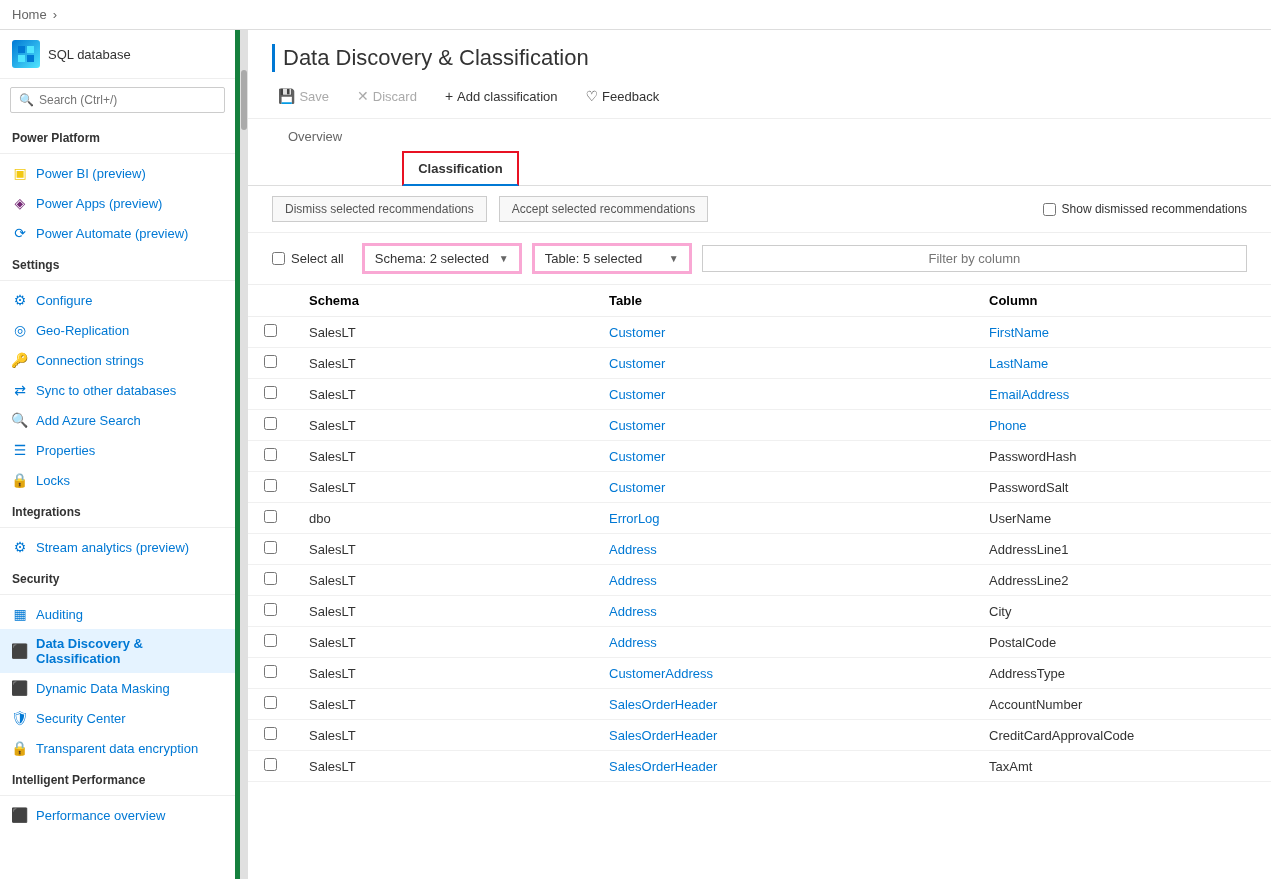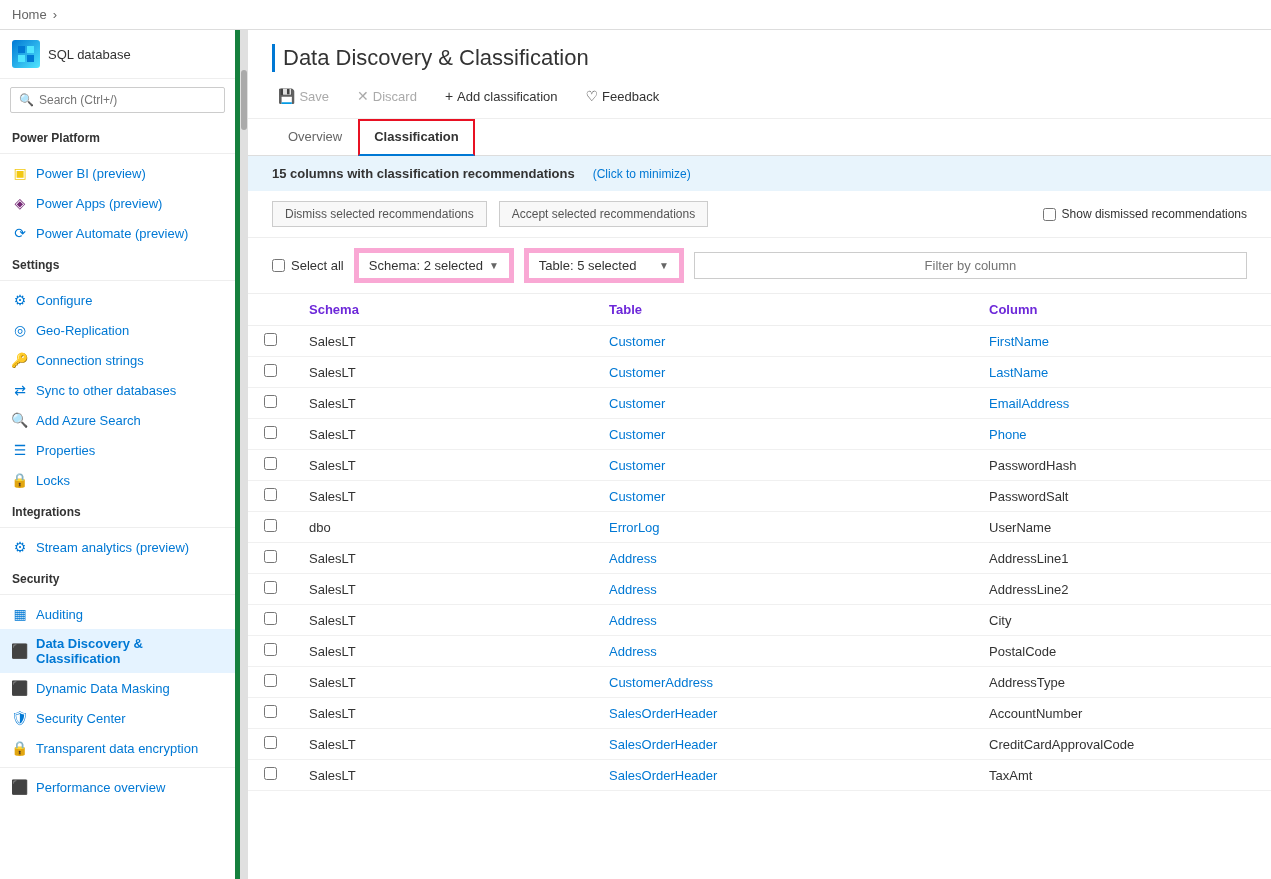--- a/index.html
+++ b/index.html
@@ -36,48 +36,48 @@
     
     .page-header { padding: 14px 24px 10px; border-bottom: 1px solid #eee; }
     .page-title { font-size: 22px; font-weight: 300; color: #333; display: flex; align-items: center; gap: 8px; margin-bottom: 12px; }
     .page-title .title-bar { width: 3px; height: 28px; background: #0078d4; display: inline-block; }
     .toolbar { display: flex; align-items: center; gap: 16px; }
     .toolbar-btn { display: flex; align-items: center; gap: 4px; color: #333; cursor: pointer; font-size: 13px; padding: 4px 6px; border: none; background: transparent; }
     .toolbar-btn.disabled { color: #aaa; cursor: default; }
     .toolbar-btn .btn-icon { font-size: 14px; }
 
     
-    .tabs { display: flex; border-bottom: 1px solid #ddd; padding: 0 24px; background: #fff; }
+    .tabs { display: flex; border-bottom: 1px solid #ddd; padding: 0 24px; background: #fff; gap: 44px; }
     .tab { padding: 10px 16px; cursor: pointer; font-size: 13px; color: #666; border-bottom: 2px solid transparent; margin-bottom: -1px; }
     .tab.active { color: #333; font-weight: 600; border-bottom: 2px solid #0078d4; }
-    .tab.active.highlighted { border: 2px solid #e81123; border-bottom: 2px solid #0078d4; padding: 8px 14px; }
+    .tab.active.highlighted { border: 2px solid #e81123; border-bottom: 2px solid #0078d4; padding: 8px 14px; margin-top: 32px; }
 
     
     .main-content { flex: 1; overflow-y: auto; padding: 0; }
 
     
     .recommendations-banner { background: #e8f4fc; padding: 10px 24px; display: flex; align-items: center; gap: 12px; }
     .recommendations-text { font-size: 13px; color: #333; font-weight: 600; }
     .recommendations-link { color: #0078d4; cursor: pointer; font-size: 12px; margin-left: 6px; }
 
     
     .recommendations-actions { padding: 10px 24px; display: flex; align-items: center; gap: 12px; border-bottom: 1px solid #eee; }
     .action-btn { padding: 5px 12px; border: 1px solid #ccc; background: #f8f8f8; color: #555; cursor: pointer; font-size: 12px; }
     .checkbox-label { display: flex; align-items: center; gap: 6px; font-size: 12px; color: #333; margin-left: auto; cursor: pointer; }
 
     
     .filter-row { padding: 10px 24px; display: flex; align-items: center; gap: 10px; border-bottom: 1px solid #eee; }
-    .filter-checkbox { display: flex; align-items: center; gap: 6px; font-size: 13px; color: #333; }
-    .dropdown-select { border: 5px solid #f9a8d4; background: #fff; padding: 5px 10px; font-size: 13px; color: #333; cursor: pointer; display: flex; align-items: center; gap: 6px; min-width: 160px; }
+    .filter-checkbox { display: flex; align-items: center; gap: 6px; font-size: 13px; color: #333; margin-right: 8px; }
+    .dropdown-select { border: 3px solid #f9a8d4; background: #fff; padding: 5px 10px; font-size: 13px; color: #333; cursor: pointer; display: flex; align-items: center; gap: 6px; min-width: 160px; }
     .dropdown-select .dd-arrow { margin-left: auto; font-size: 10px; color: #666; }
     .filter-input { border: 1px solid #ccc; padding: 5px 10px; font-size: 13px; color: #999; flex: 1; text-align: center; }
 
     
     .data-table { width: 100%; border-collapse: collapse; }
-    .data-table th { padding: 8px 16px; text-align: left; font-weight: 600; font-size: 13px; color: #6d28d9; border-bottom: 1px solid #eee; background: #fff; }
+    .data-table th { padding: 8px 16px; text-align: left; font-weight: 600; font-size: 13px; color: #000000; border-bottom: 1px solid #eee; background: #fff; }
     .data-table td { padding: 7px 16px; font-size: 13px; color: #333; border-bottom: 1px solid #f0f0f0; }
     .data-table td.link-cell { color: #0078d4; cursor: pointer; }
     .checkbox-cell { width: 40px; text-align: center; }
     .schema-col { width: 300px; }
     .table-col { width: 380px; }
     .column-col { width: auto; }
   </style>
 </head>
 <body>
 
@@ -175,20 +175,21 @@
     </div>
     <div class="nav-item">
       <span class="nav-icon" style="color:#0078d4;">🛡</span>
       <span>Security Center</span>
     </div>
     <div class="nav-item">
       <span class="nav-icon" style="color:#0078d4;">🔒</span>
       <span>Transparent data encryption</span>
     </div>
 
+    <div class="nav-section-label">Intelligent Performance</div>
     <hr class="nav-divider">
     <div class="nav-item">
       <span class="nav-icon" style="color:#0078d4;">⬛</span>
       <span>Performance overview</span>
     </div>
   </div>
 
   <div style="width:8px; background:#e0e0e0; position:relative; flex-shrink:0;">
     <div style="width:6px;height:60px;background:#aaa;border-radius:3px;position:absolute;top:40px;left:1px;"></div>
   </div>
@@ -224,24 +225,20 @@
       <div class="tab">
         <span>Overview</span>
       </div>
       <div class="tab active highlighted" style="border:2px solid #e81123; border-bottom:2px solid #0078d4; padding:8px 14px; font-weight:600;">
         <span>Classification</span>
       </div>
     </div>
 
     <div class="main-content">
 
-      <div class="recommendations-banner">
-        <span class="recommendations-text">15 columns with classification recommendations</span>
-        <span class="recommendations-link">(Click to minimize)</span>
-      </div>
 
       <div class="recommendations-actions">
         <button class="action-btn">Dismiss selected recommendations</button>
         <button class="action-btn">Accept selected recommendations</button>
         <label class="checkbox-label">
           <input type="checkbox" style="">
           <span>Show dismissed recommendations</span>
         </label>
       </div>
 

